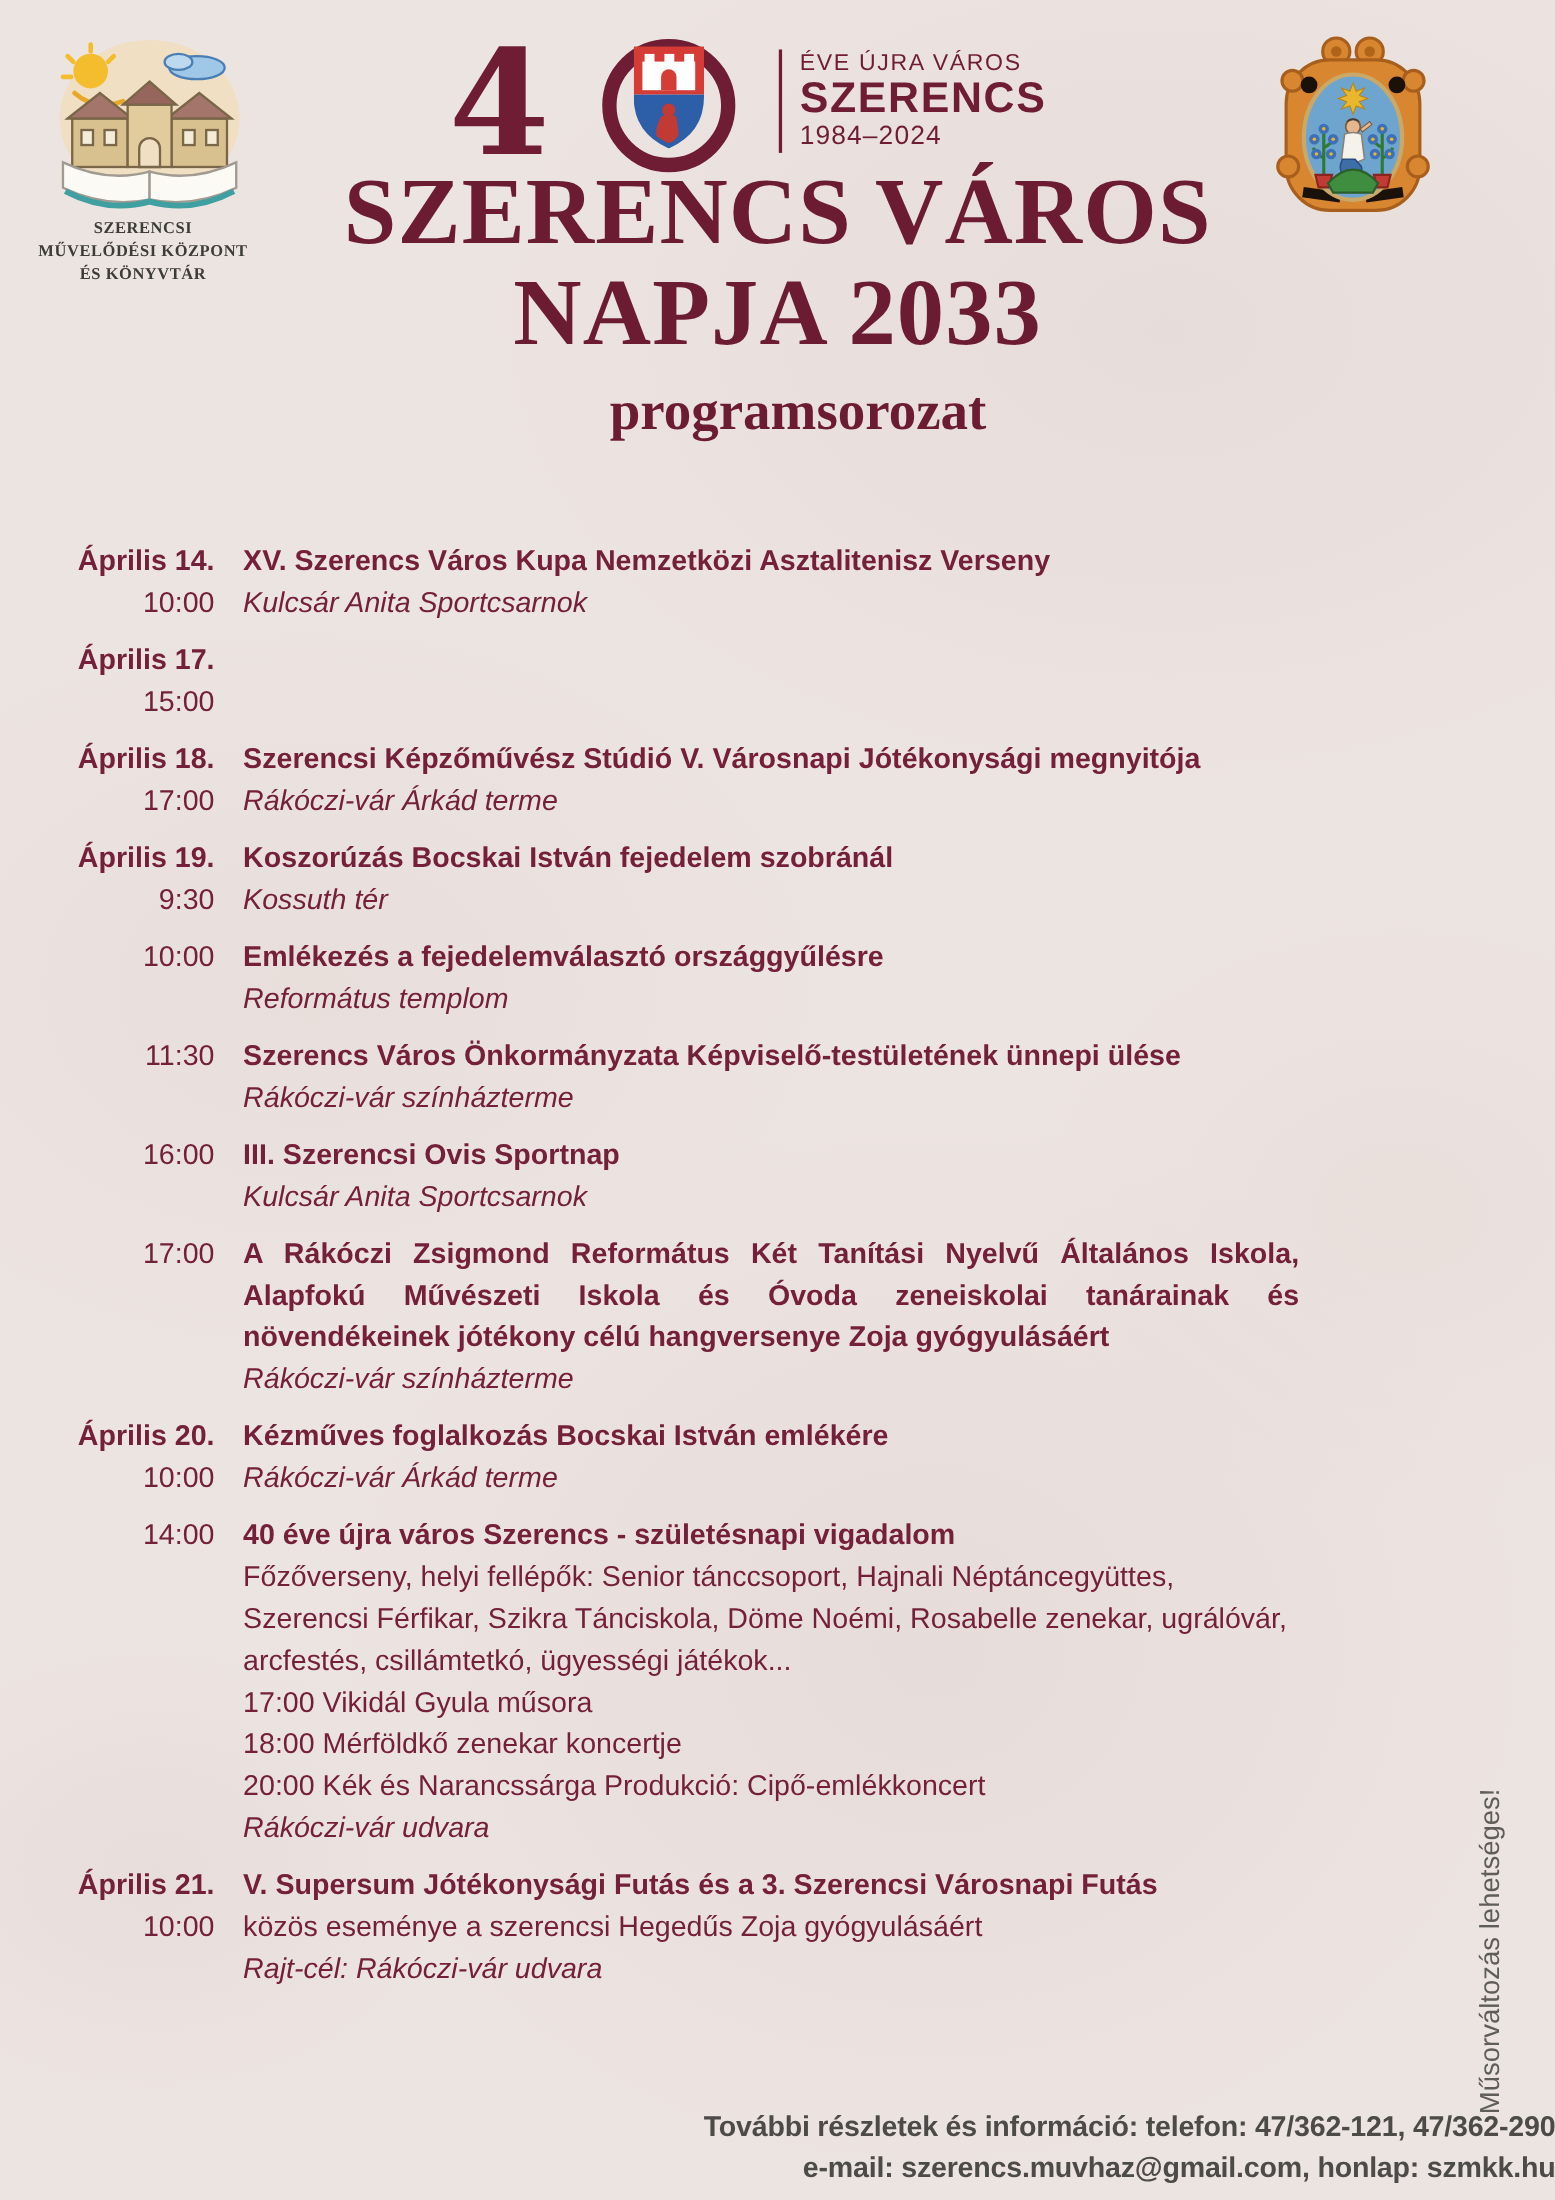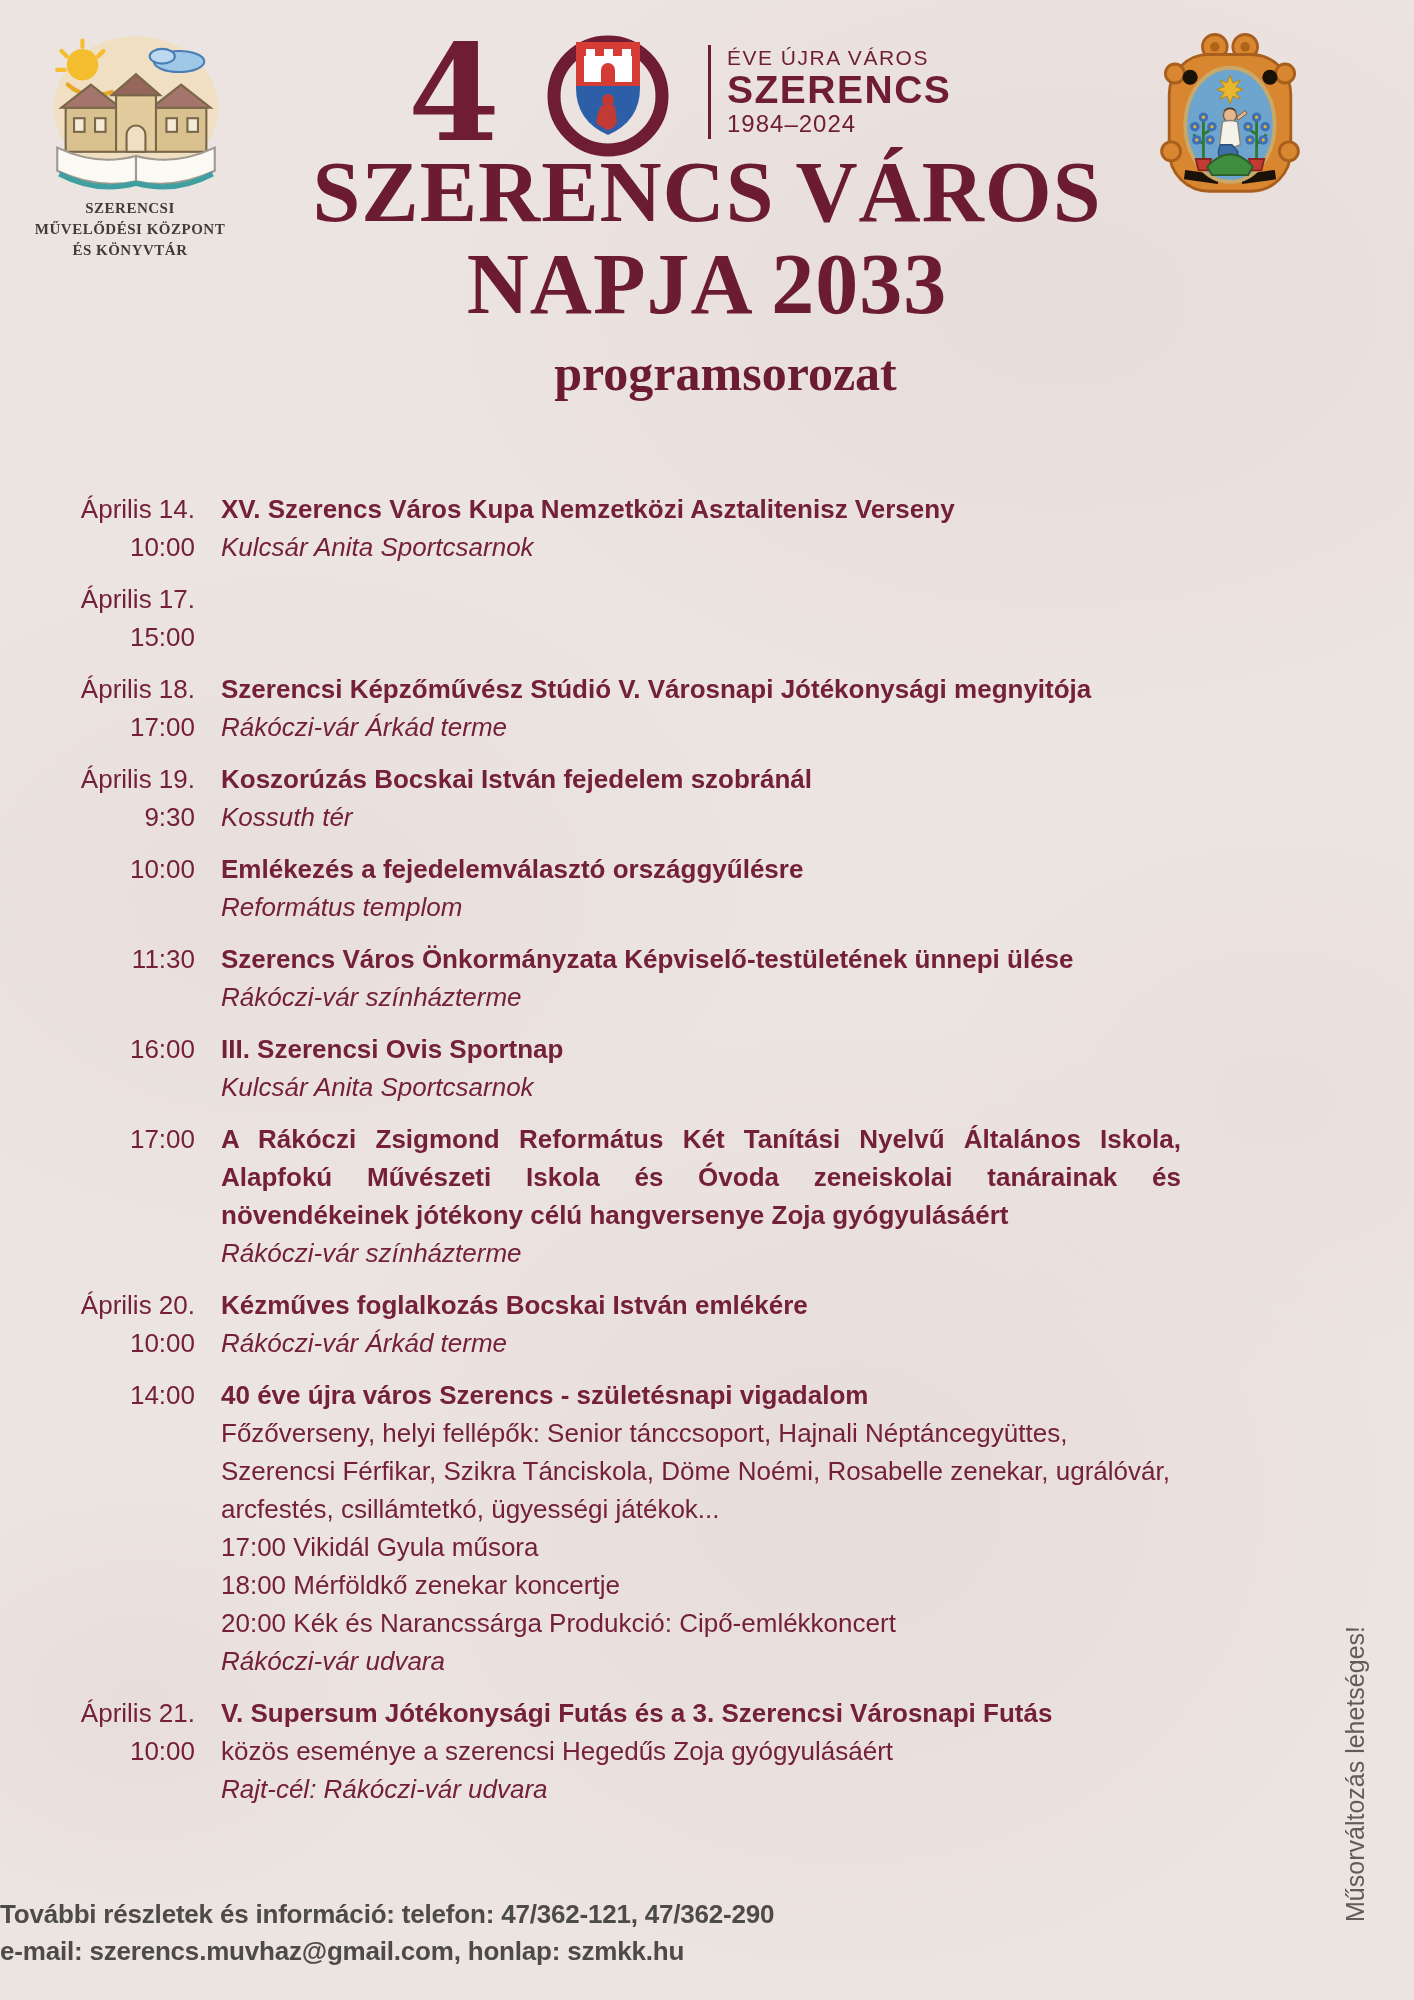--- a/index.html
+++ b/index.html
@@ -39,35 +39,35 @@
   }
   .subtitle{
     margin-top:14px; font-family:"Liberation Serif", serif; font-weight:700;
     color:#6b1c33; font-size:50px;padding-left:37px;
   }
 
   
   .program{ position:absolute; top:490px; left:45px; width:1160px; }
   .row{ display:flex; margin-bottom:14px; color:#74203a; font-size:26px; line-height:38px; }
   .col-left{ width:150px; flex-shrink:0; text-align:right; margin-right:26px; }
-  .col-left .date{ font-weight:400; white-space:nowrap; }
+  .col-left .date{ font-weight:700; white-space:nowrap; }
   .col-right{ width:960px; }
   .event-title{ font-weight:700; }
   .row.justify .event-title{ text-align:justify; }
   .event-detail{ font-weight:400; }
   .event-location{ font-style:italic; }
 
   
   .side-note{
     position:absolute; right:44px; bottom:78px;
     writing-mode:vertical-rl; transform:rotate(180deg);
     font-size:25px; color:#5f5d5a;
   }
   .footer{
-    position:absolute; left:0; right:0; bottom:30px; text-align:left;
+    position:absolute; left:0; right:0; bottom:11px; text-align:right;
     font-weight:700; font-size:26px; line-height:37px; color:#4c4b48; letter-spacing:-.2px;
   }
 </style>
 </head>
 <body>
 
 <div class="poster">
 
   <div class="lib-logo">
     <svg width="200" height="168" viewBox="0 0 190 160">

